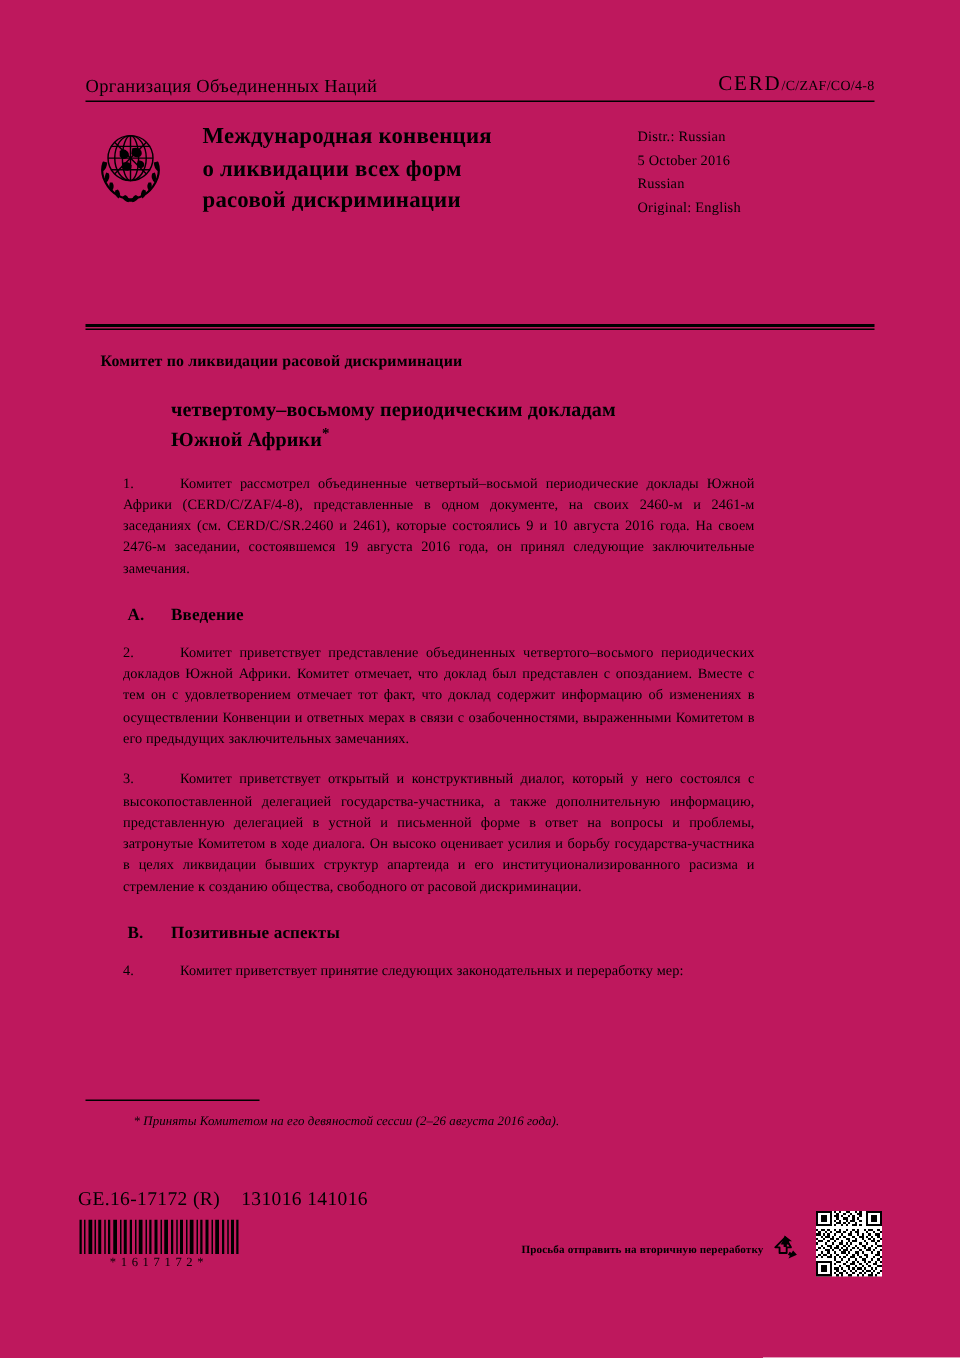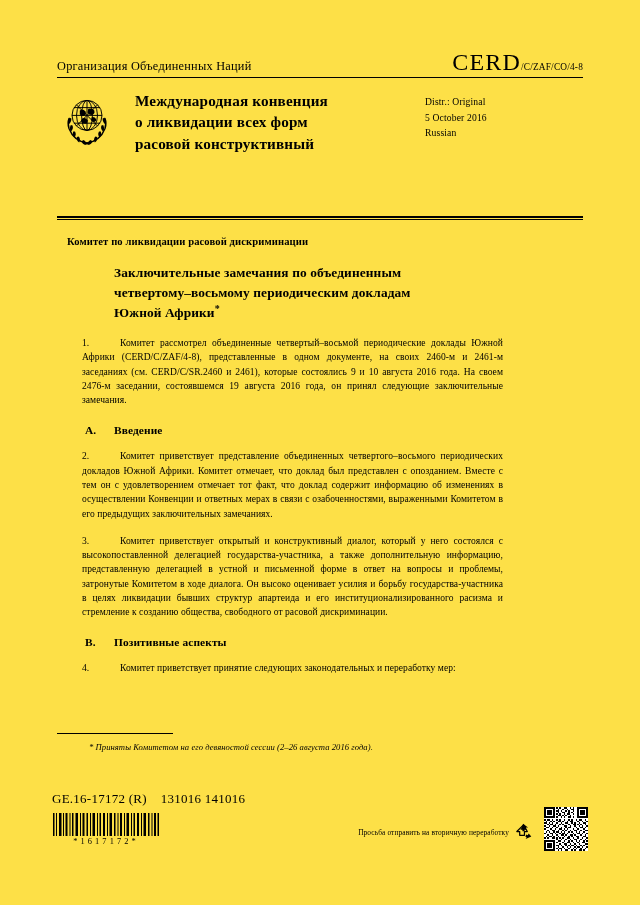--- a/index.html
+++ b/index.html
@@ -4,21 +4,21 @@
 <style>
   html, body {
     margin: 0;
     padding: 0;
     background: #ffffff;
   }
   .page {
     position: relative;
     width: 640px;
     height: 905px;
-    background: #fde047;
+    background: #be185d;
     font-family: "Liberation Serif", "DejaVu Serif", serif;
     color: #000000;
     overflow: hidden;
     box-sizing: border-box;
   }
 
   
   .masthead {
     position: absolute;
     left: 57px;
@@ -36,21 +36,21 @@
     letter-spacing: 0.25px;
     white-space: nowrap;
     line-height: 1.1;
   }
   .symbol-line {
     display: flex;
     align-items: baseline;
     white-space: nowrap;
   }
   .symbol-main {
-    font-size: 24px;
+    font-size: 14px;
     letter-spacing: 1.2px;
     line-height: 1;
     text-align: right;
   }
   .symbol-suffix {
     font-size: 9.3px;
     letter-spacing: 0.2px;
     line-height: 1;
     padding-bottom: 1px;
   }
@@ -226,21 +226,21 @@
   .recycle-block {
     position: absolute;
     right: 54px;
     top: 10px;
     display: flex;
     align-items: center;
     white-space: nowrap;
   }
   .recycle-text {
     font-size: 7.4px;
-    font-weight: normal;
+    font-weight: bold;
     letter-spacing: 0.1px;
     padding-left: 28px;
   }
   .recycle-icon {
     width: 21px;
     height: 19px;
     margin-left: 4px;
     display: block;
   }
   .qr-block {
@@ -305,41 +305,41 @@
             <path d="M67 80 q1 6 -4 9 q-3 -6 1 -10 z"></path>
             <path d="M59 87 q-1 5 -7 6 q-1 -6 4 -8 z"></path>
           </g>
           <path d="M46 90 h8 v2.5 h-8 z" fill="#000"></path>
         </svg>
       </div>
 
       <div class="conv-title">
         <div>Международная конвенция</div>
         <div>о ликвидации всех форм</div>
-        <div>расовой конструктивный</div>
+        <div>расовой дискриминации</div>
       </div>
 
       <div class="distr-cell">
-        <div>Distr.: Original</div>
+        <div>Distr.: Russian</div>
         <div>5 October 2016</div>
         <div>Russian</div>
+        <div>Original: English</div>
       </div>
     </div>
   </div>
 
   <div class="rule-thick-wrap">
     <div class="rule-thick"></div>
   </div>
 
   <div class="committee">Комитет по ликвидации расовой дискриминации</div>
 
   <div class="content">
 
     <div class="doc-title">
-      <div>Заключительные замечания по объединенным</div>
       <div>четвертому–восьмому периодическим докладам</div>
       <div><span>Южной Африки</span><span class="star">*</span></div>
     </div>
 
     <div class="para">
       <span class="num">1.</span><span>Комитет рассмотрел объединенные четвертый–восьмой периодические доклады Южной Африки (CERD/C/ZAF/4-8), представленные в одном документе, на своих 2460-м и 2461-м заседаниях (см. CERD/C/SR.2460 и 2461), которые состоялись 9 и 10 августа 2016 года. На своем 2476-м заседании, состоявшемся 19 августа 2016 года, он принял следующие заключительные замечания.</span>
     </div>
 
     <div class="section-head">
       <span class="letter">A.</span>

